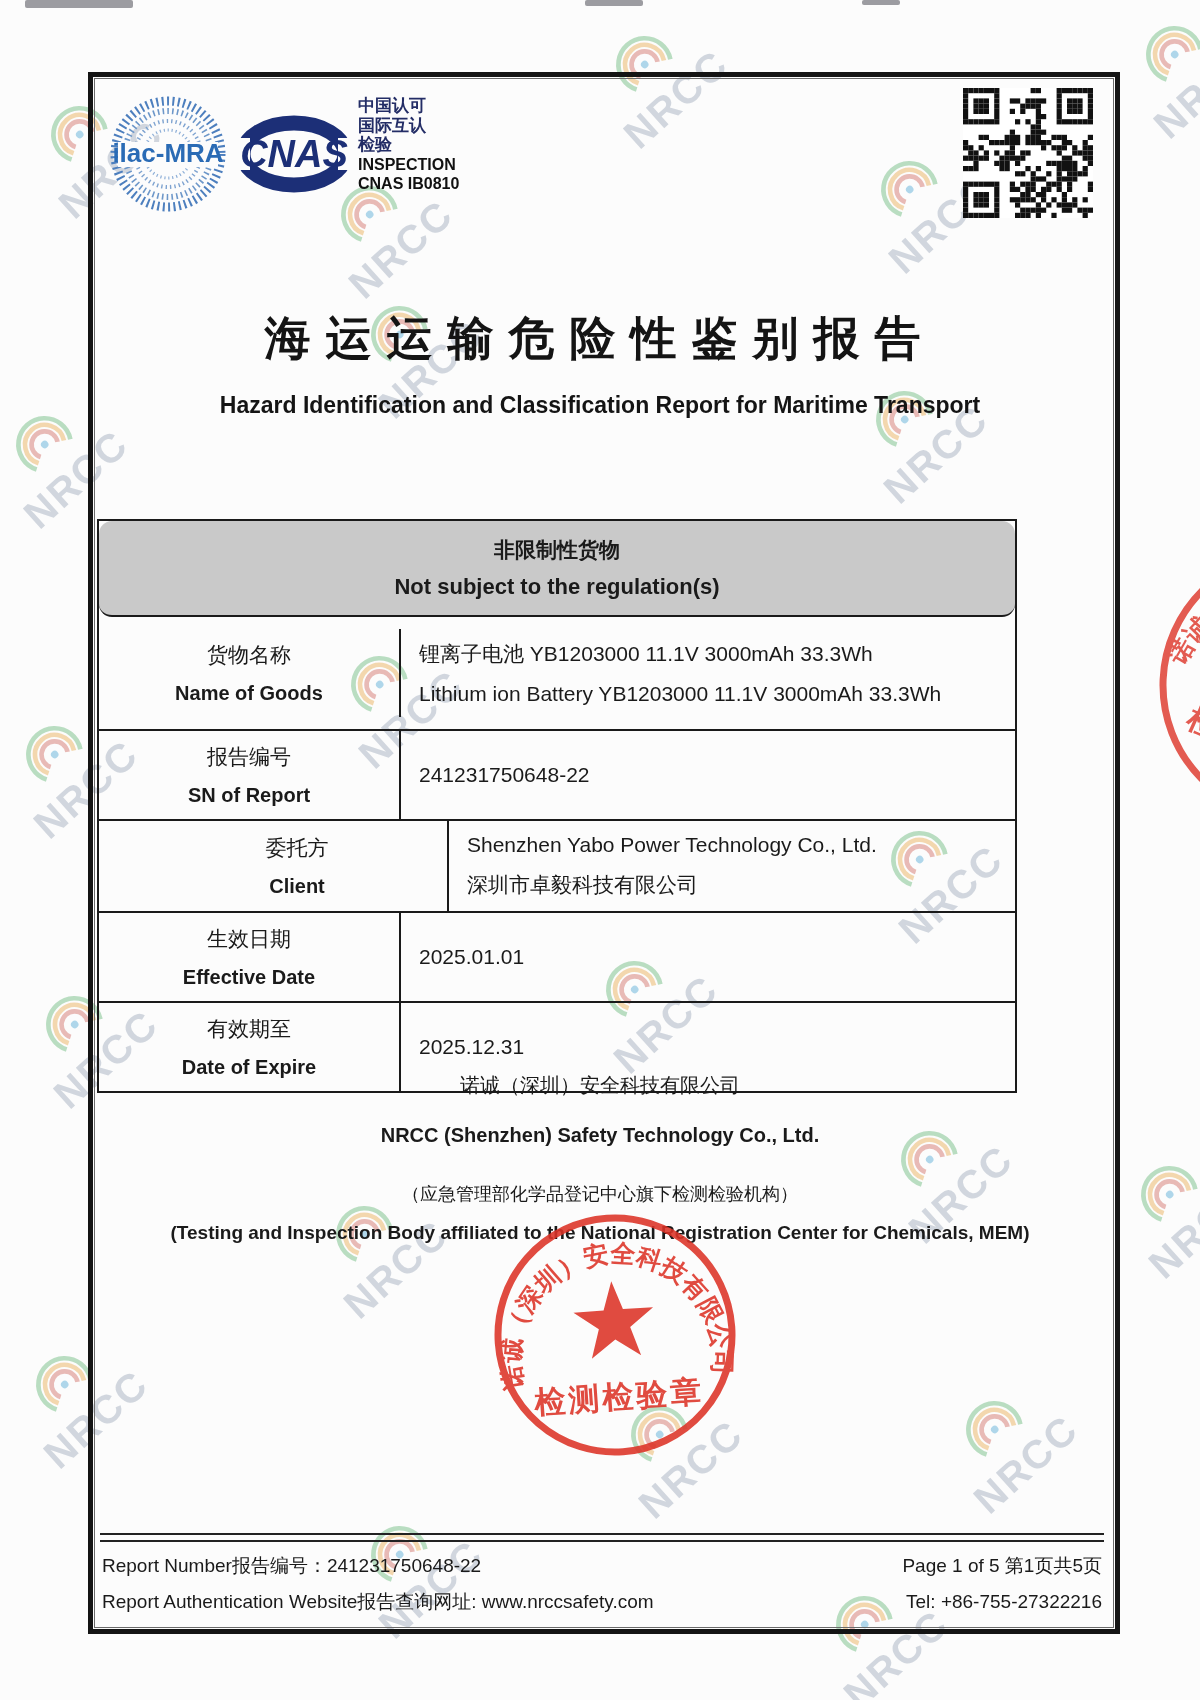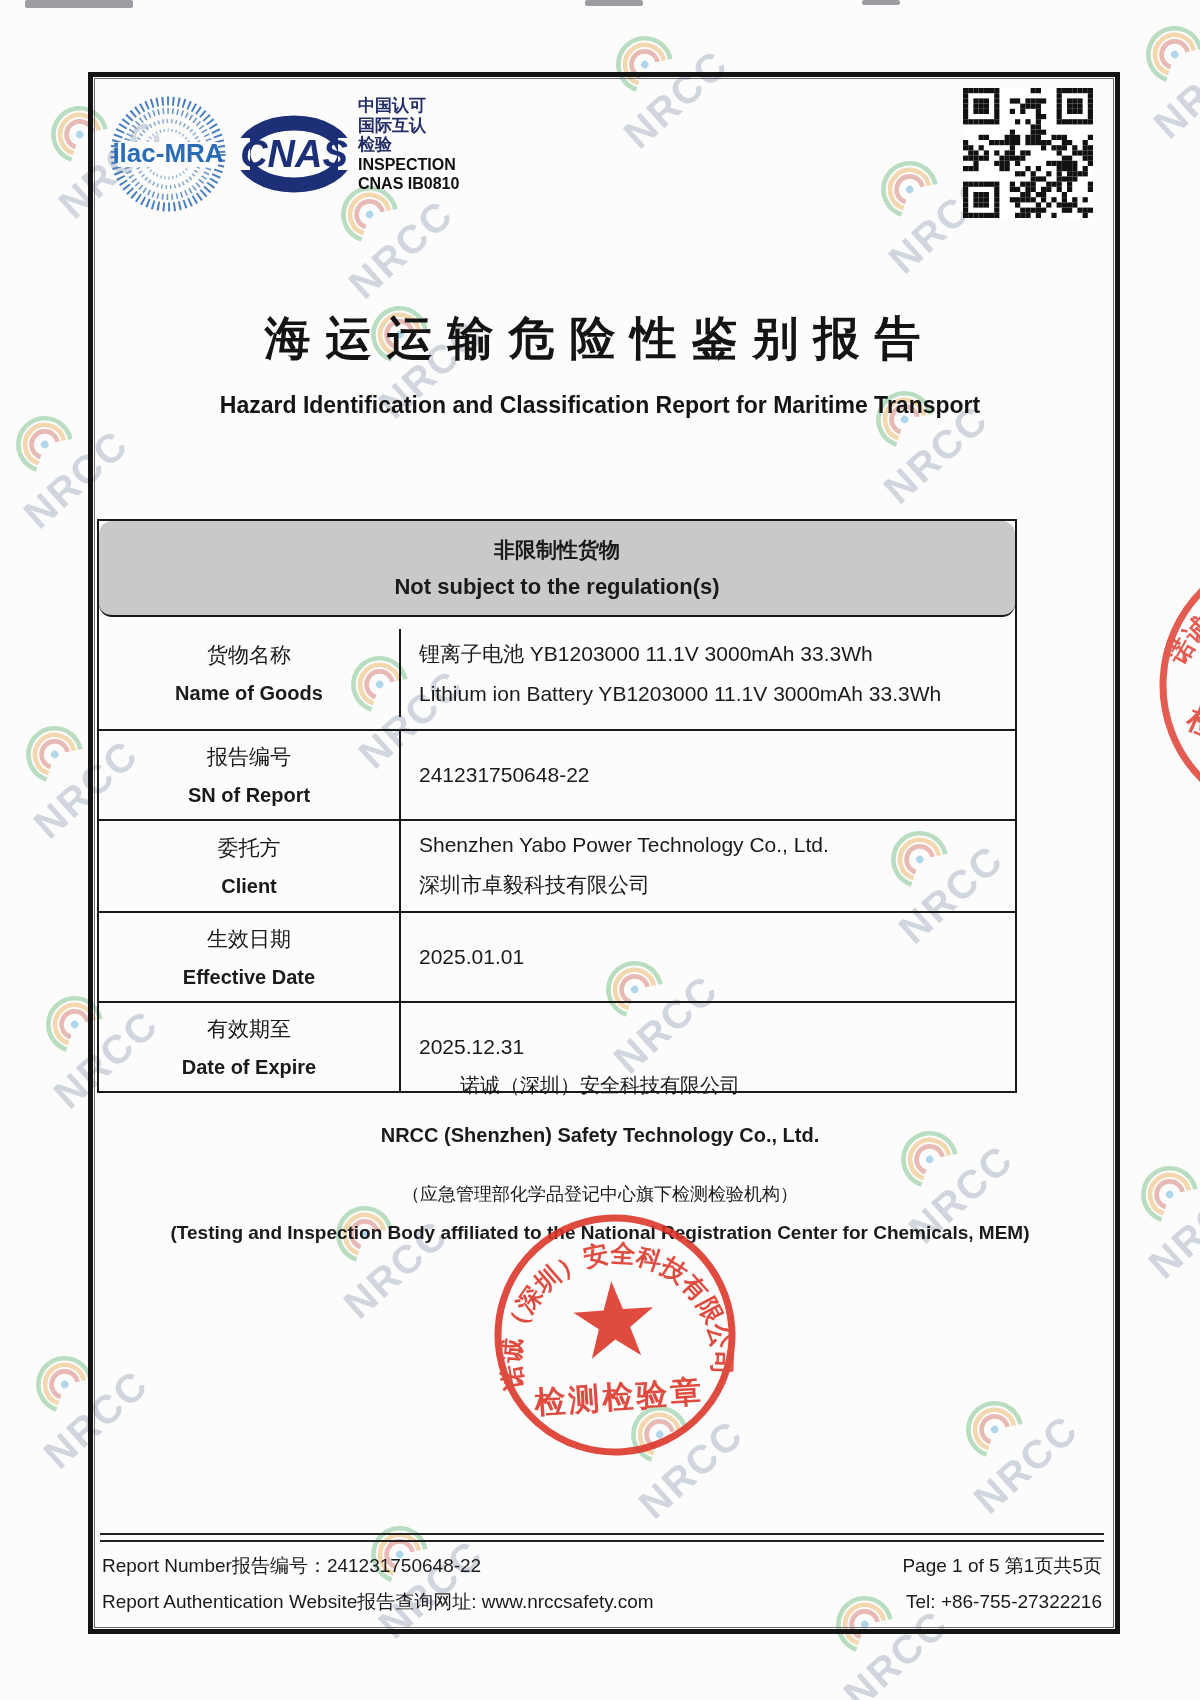--- a/index.html
+++ b/index.html
@@ -597,21 +597,21 @@
         </div>
         <div class="trow" style="min-height: 84px;">
           <div class="tlabel">
             <div class="l-cn">报告编号</div>
             <div class="l-en">SN of Report</div>
           </div>
           <div class="tvalue">
             <div>241231750648-22</div>
           </div>
         </div>
-        <div class="trow" style="min-height: 84px;">
+        <div class="trow" style="min-height: 84px; padding-left: 48px;">
           <div class="tlabel">
             <div class="l-cn">委托方</div>
             <div class="l-en">Client</div>
           </div>
           <div class="tvalue">
             <div>Shenzhen Yabo Power Technology Co., Ltd.</div>
             <div>深圳市卓毅科技有限公司</div>
           </div>
         </div>
         <div class="trow" style="min-height: 84px;">

